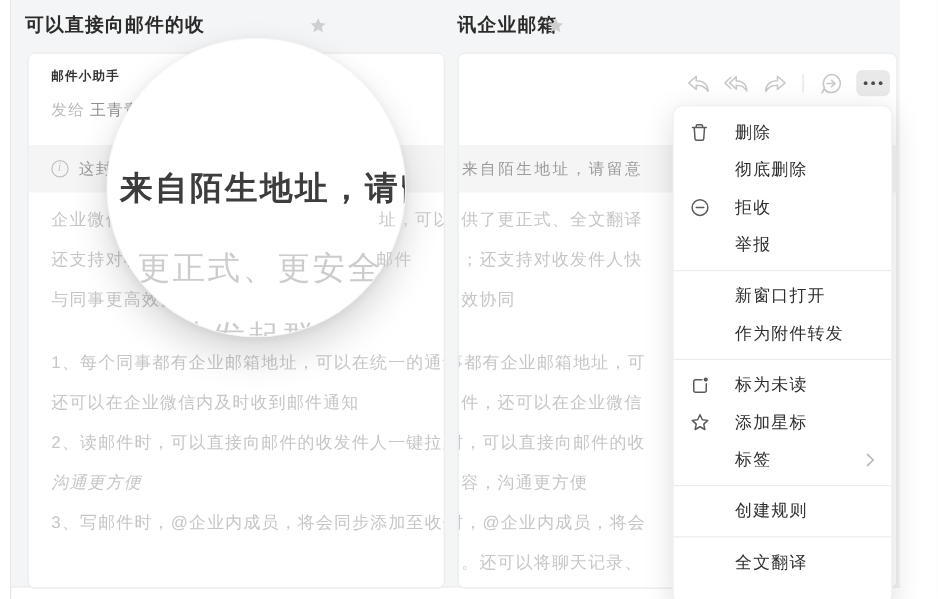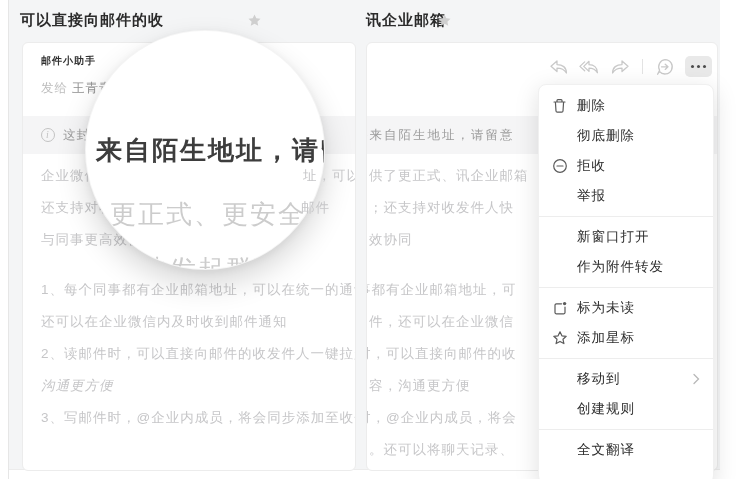--- a/index.html
+++ b/index.html
@@ -50,21 +50,21 @@
     justify-content:center; cursor:pointer; }
   .tb-divider { width:1px; height:15px; background:#e3e3e3; margin:0 2px; }
   .more-btn { width:27px; height:21px; background:#e9e9e9; border-radius:5px;
     display:flex; align-items:center; justify-content:center; gap:3px; cursor:pointer; }
   .more-btn i { width:3px; height:3px; border-radius:50%; background:#4b4b4b; display:block; }
   
   .menu { position:absolute; left:538px; top:84px; width:176px; z-index:10;
     background:#fff; border:1px solid #f0f0f0; border-radius:8px;
     box-shadow:0 6px 24px rgba(0,0,0,0.13); padding:6px 0 0 0; height:400px; }
   .menu-item { height:30px; display:flex; align-items:center; padding:0 13px;
-    font-size:13.5px; color:#2e2e2e; letter-spacing:1px; cursor:pointer; }
+    font-size:13.5px; color:#2e2e2e; letter-spacing:1px; cursor:pointer;gap:11px; }
   .mi-icon { width:25px; flex:0 0 auto; display:flex; align-items:center; }
   .mi-spacer { width:25px; flex:0 0 auto; }
   .mi-chevron { margin-left:auto; color:#b8b8b8; font-size:14px; line-height:1; }
   .menu-sep { height:1px; background:#ededed; margin:5px 0; }
   svg { display:block; }
 </style>
 </head>
 <body>
 
 <div class="left-strip"></div>
@@ -128,21 +128,21 @@
     </span>
     <span class="more-btn">
       <i></i>
         <i></i>
         <i></i>
     </span>
   </div>
   <div class="notice-bar">
     <span class="notice-frag">件来自陌生地址，请留意</span>
   </div>
-  <div class="frag" style="left:2px; top:124px;">供了更正式、讯企业邮箱</div>
+  <div class="frag" style="left:2px; top:124px;">供了更正式、全文翻译</div>
   <div class="frag" style="left:2px; top:156px;">；还支持对收发件人快</div>
   <div class="frag" style="left:2px; top:188px;">效协同</div>
   <div class="frag" style="left:-10px; top:238px;">事都有企业邮箱地址，可</div>
   <div class="frag" style="left:2px; top:270px;">件，还可以在企业微信</div>
   <div class="frag" style="left:-10px; top:302px;">时，可以直接向邮件的收</div>
   <div class="frag" style="left:2px; top:334px;">容，沟通更方便</div>
   <div class="frag" style="left:-10px; top:366px;">时，@企业内成员，将会</div>
   <div class="frag" style="left:2px; top:398px;">。还可以将聊天记录、</div>
 </div>
 
@@ -209,33 +209,33 @@
 
   <div class="menu-item">
     <span class="mi-icon">
       <svg width="16" height="16" viewBox="0 0 16 16">
         <path d="M8 1.8 L9.9 5.8 L14.2 6.3 L11 9.3 L11.9 13.6 L8 11.4 L4.1 13.6 L5 9.3 L1.8 6.3 L6.1 5.8 Z" fill="none" stroke="#5a5a5a" stroke-width="1.2" stroke-linejoin="round"></path>
       </svg>
     </span>
     <span>添加星标</span>
   </div>
 
-
-  <div class="menu-sep"></div>
-
-  <div class="menu-item">
-    <span class="mi-spacer"></span>
-    <span>移动到</span>
+  <div class="menu-item">
+    <span class="mi-spacer"></span>
+    <span>标签</span>
     <span class="mi-chevron">
       <svg width="8" height="12" viewBox="0 0 8 12">
           <path d="M2 1.5 L6.5 6 L2 10.5" fill="none" stroke="#b8b8b8" stroke-width="1.3" stroke-linecap="round"></path>
         </svg>
     </span>
   </div>
 
+  <div class="menu-sep"></div>
+
+
   <div class="menu-item">
     <span class="mi-spacer"></span>
     <span>创建规则</span>
   </div>
 
   <div class="menu-sep"></div>
 
   <div class="menu-item">
     <span class="mi-spacer"></span>
     <span>全文翻译</span>

